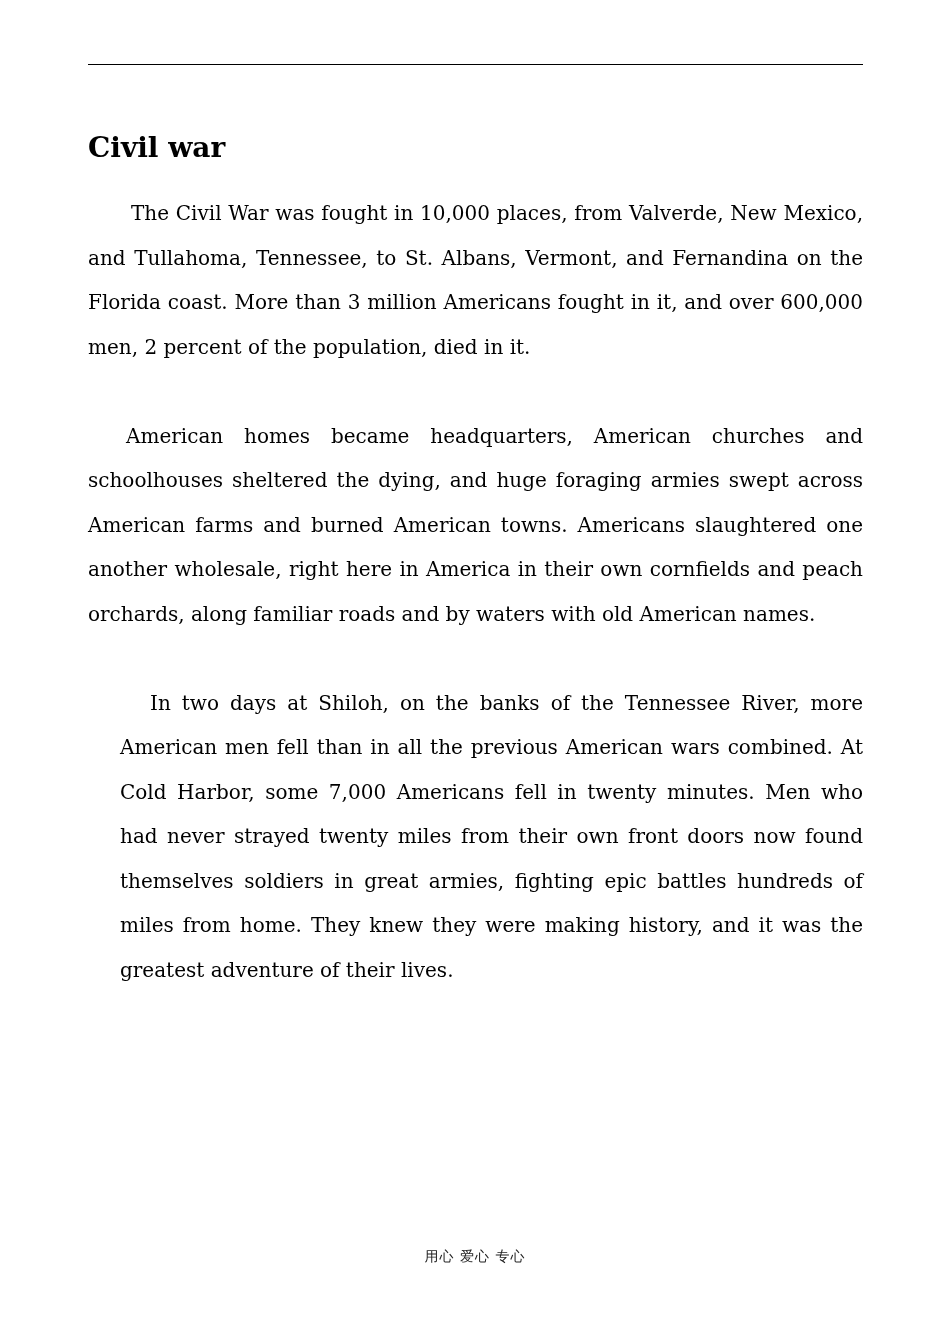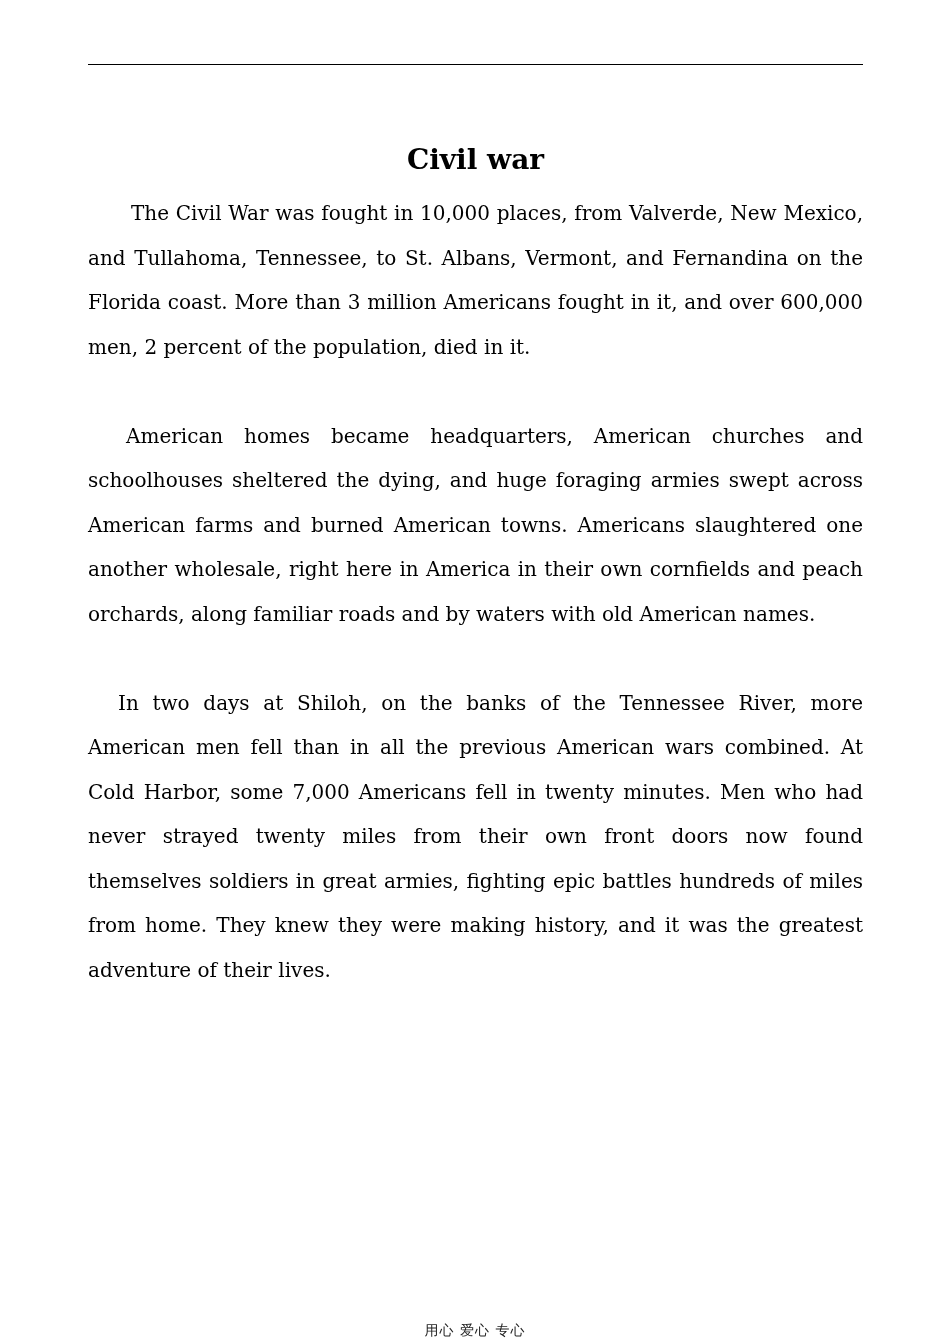--- a/index.html
+++ b/index.html
@@ -19,23 +19,23 @@
       position: absolute;
       left: 88px;
       top: 64px;
       width: 775px;
       height: 0;
       border-top: 1.5px solid #000000;
     }
     .title {
       position: absolute;
       left: 88px;
-      top: 140px;
+      top: 128px;
       width: 775px;
-      text-align: center;
+      text-align: left;
       font-family: "DejaVu Serif", serif;
       font-weight: bold;
       font-size: 28px;
       line-height: 40px;
       margin: 0;
     }
     .body-text {
       position: absolute;
       left: 88px;
       top: 191px;
@@ -44,27 +44,27 @@
     .para {
       margin: 0 0 44.5px 0;
       font-size: 20px;
       line-height: 44.5px;
       text-align: justify;
       text-align-last: left;
       hyphens: none;
     }
     .para.p1 { text-indent: 43px; }
     .para.p2 { text-indent: 38px; }
-    .para.p3 { text-indent: 30px; }
+    .para.p3 { text-indent: 30px; margin-left: 32px; }
     .para.p4 { text-indent: 31px; }
     .para.p4 { text-align-last: justify; }
     .footer {
       position: absolute;
       left: 0;
-      top: 1319px;
+      top: 1245px;
       width: 950px;
       text-align: center;
       font-family: "DejaVu Sans", sans-serif;
       font-size: 14px;
       line-height: 22px;
       color: #222222;
       letter-spacing: 1px;
     }
   </style>
 </head>

